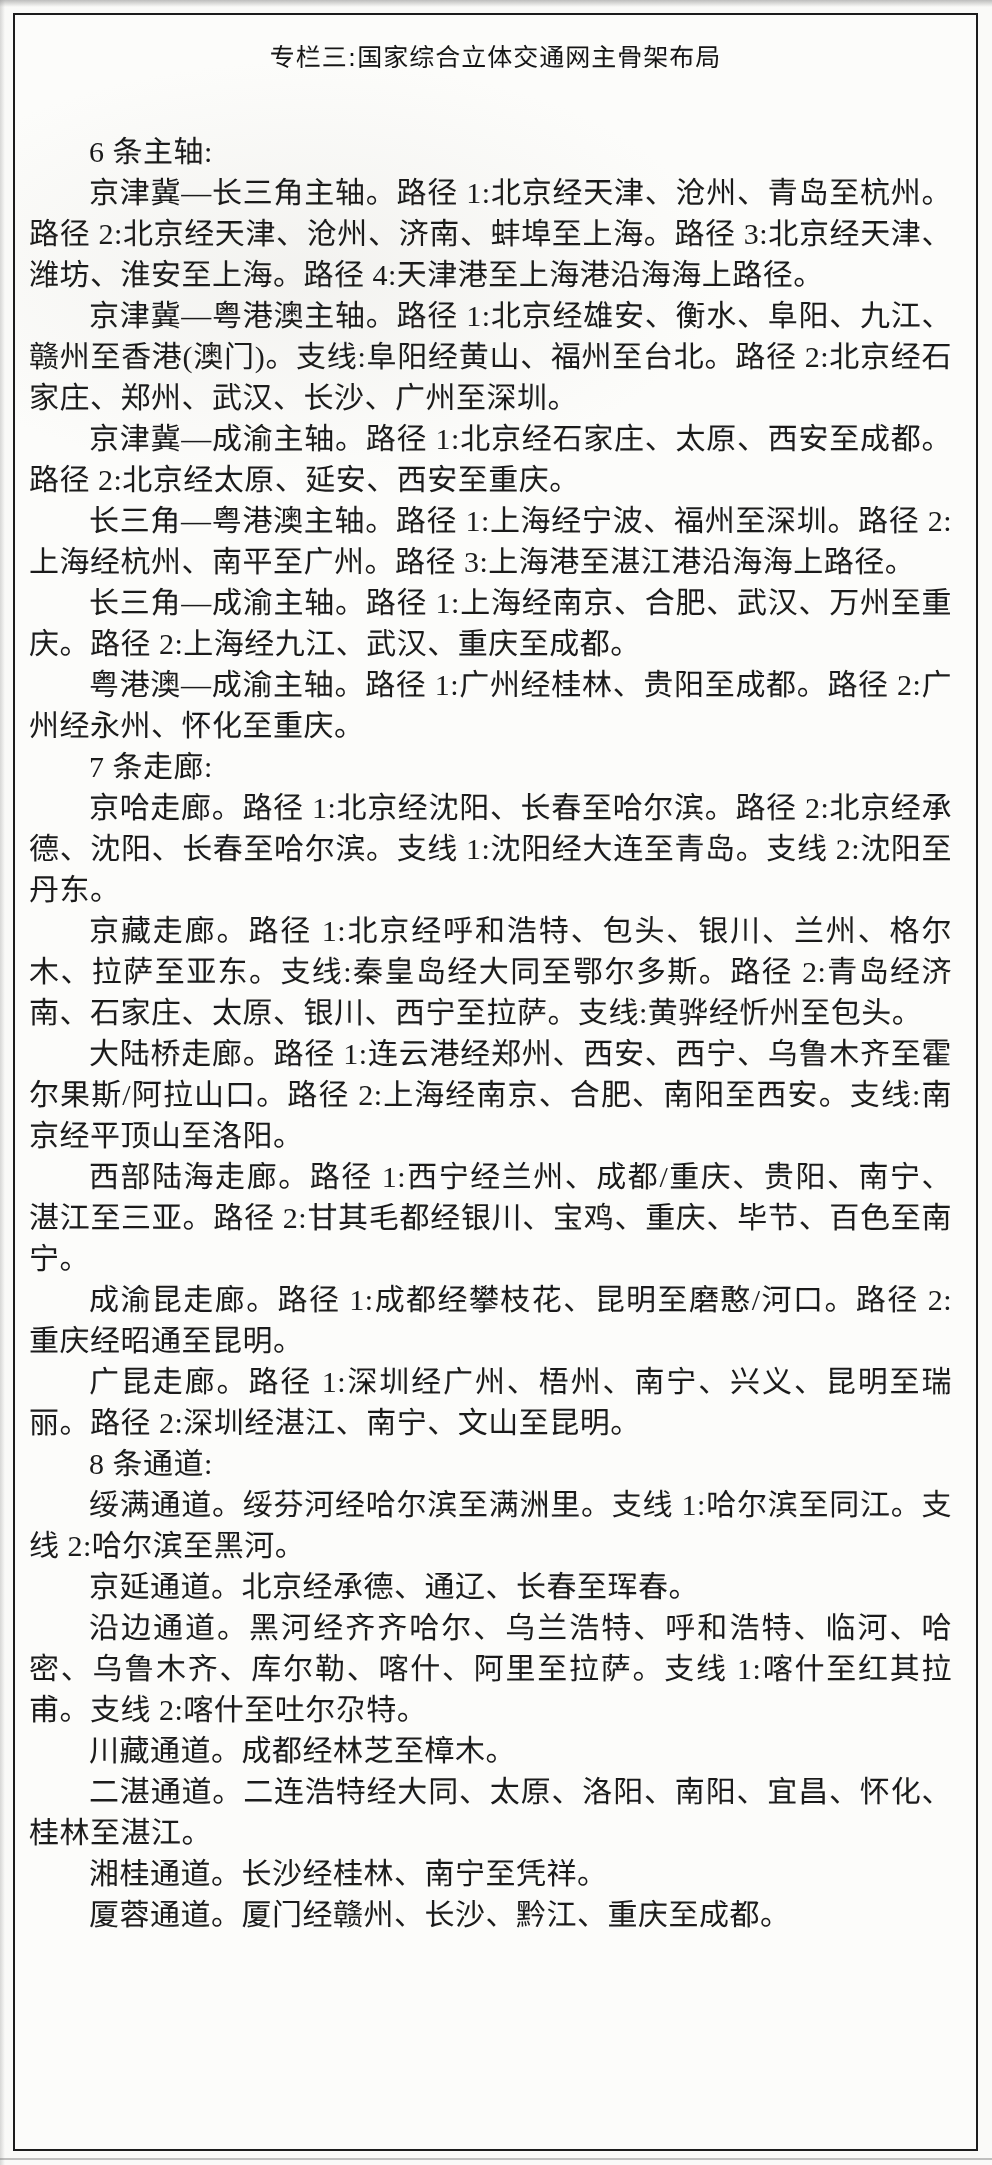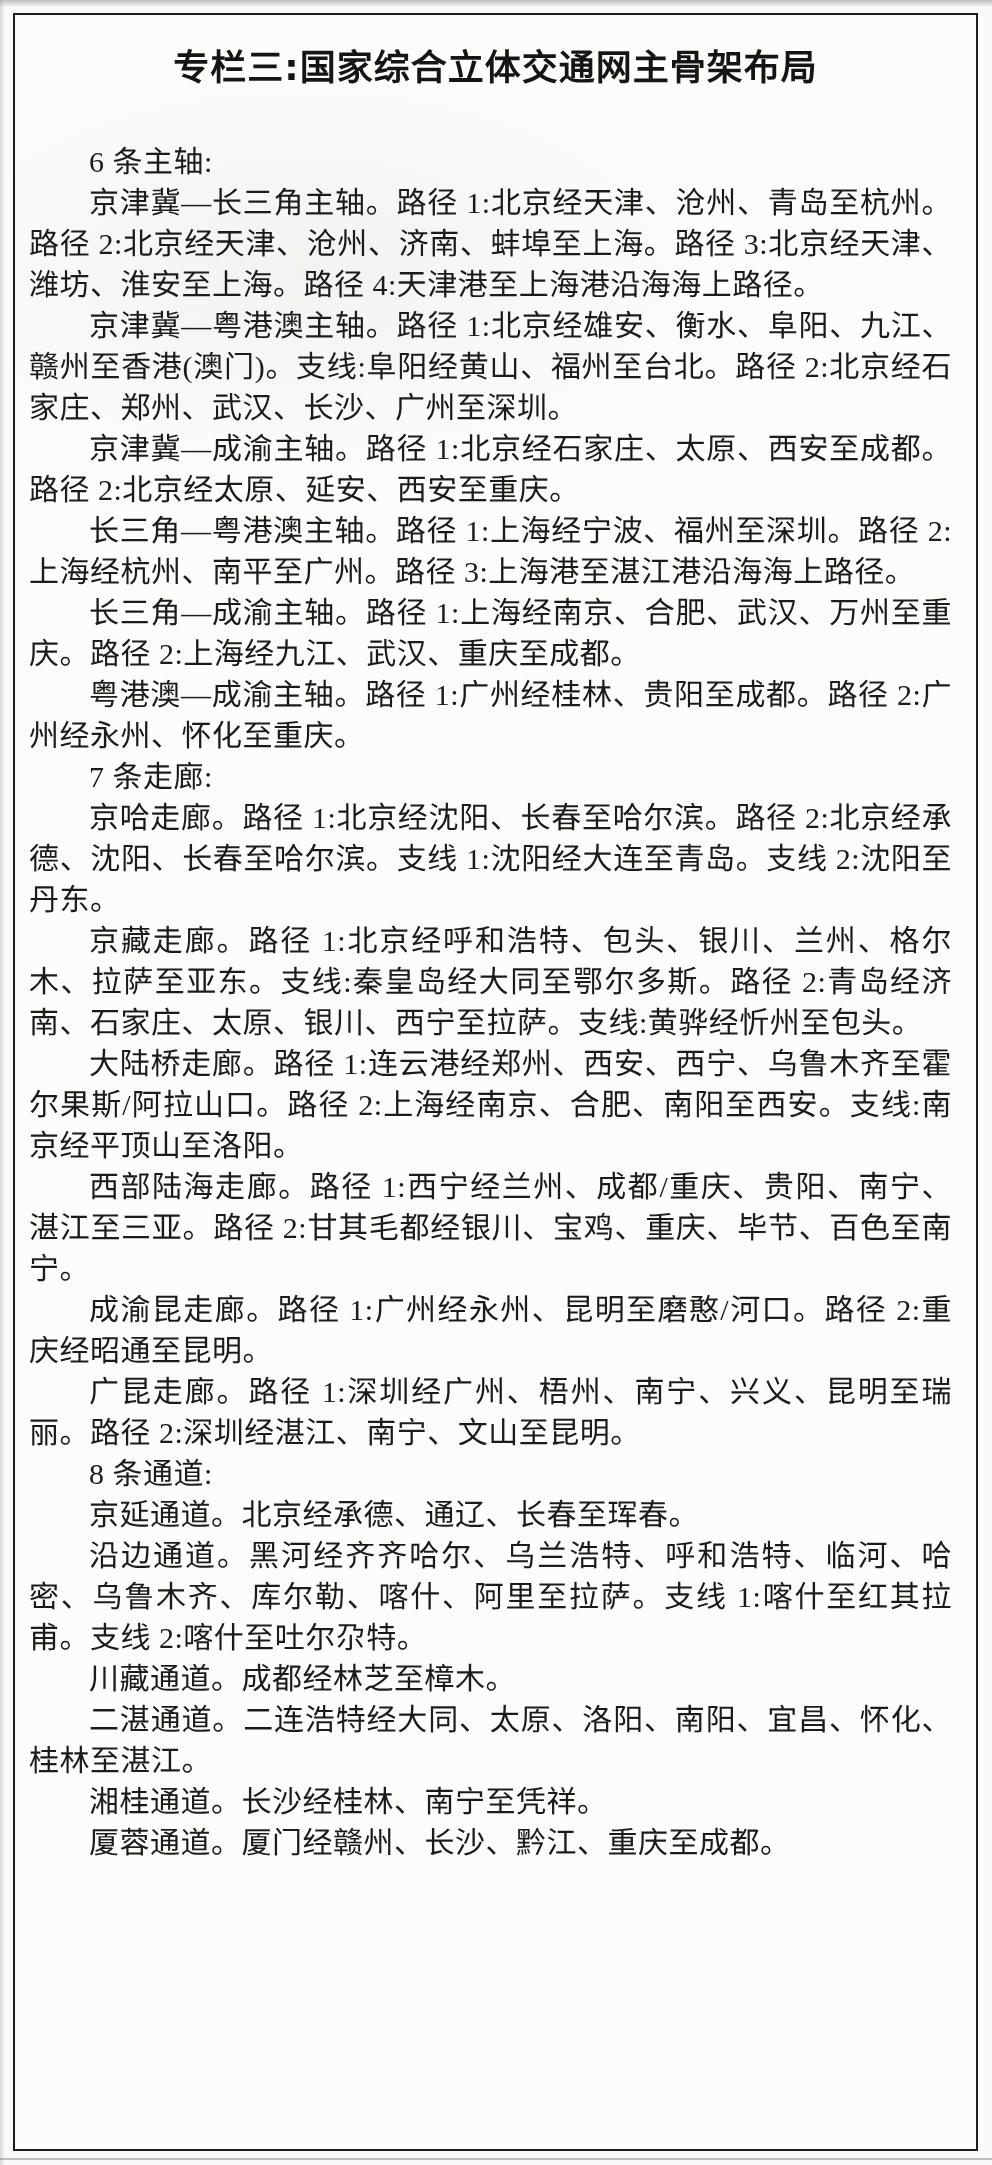--- a/index.html
+++ b/index.html
@@ -41,25 +41,25 @@
     height: 2138px;
     box-sizing: border-box;
     border: 2px solid #1c1c1c;
     background:
       radial-gradient(ellipse 600px 300px at 30% 12%, rgba(225,224,220,0.35), rgba(225,224,220,0) 70%),
       #fcfcfa;
     overflow: hidden;
   }
   .panel-title {
     margin: 0;
-    padding-top: 36px;
+    padding-top: 26px;
     text-align: center;
     font-family: "DejaVu Sans", "Liberation Sans", sans-serif;
-    font-weight: 700;
-    font-size: 36px;
+    font-weight: 400;
+    font-size: 25px;
     line-height: 34px;
     letter-spacing: 1px;
     color: #151515;
   }
   .panel-body {
     margin-top: 56px;
     padding: 0 24px 0 14px;
     font-size: 30px;
     line-height: 41px;
     letter-spacing: 0.5px;
@@ -89,23 +89,24 @@
       <p class="para">京津冀—粤港澳主轴。路径 1:北京经雄安、衡水、阜阳、九江、赣州至香港(澳门)。支线:阜阳经黄山、福州至台北。路径 2:北京经石家庄、郑州、武汉、长沙、广州至深圳。</p>
       <p class="para">京津冀—成渝主轴。路径 1:北京经石家庄、太原、西安至成都。路径 2:北京经太原、延安、西安至重庆。</p>
       <p class="para">长三角—粤港澳主轴。路径 1:上海经宁波、福州至深圳。路径 2:上海经杭州、南平至广州。路径 3:上海港至湛江港沿海海上路径。</p>
       <p class="para">长三角—成渝主轴。路径 1:上海经南京、合肥、武汉、万州至重庆。路径 2:上海经九江、武汉、重庆至成都。</p>
       <p class="para">粤港澳—成渝主轴。路径 1:广州经桂林、贵阳至成都。路径 2:广州经永州、怀化至重庆。</p>
       <p class="para">7 条走廊:</p>
       <p class="para">京哈走廊。路径 1:北京经沈阳、长春至哈尔滨。路径 2:北京经承德、沈阳、长春至哈尔滨。支线 1:沈阳经大连至青岛。支线 2:沈阳至丹东。</p>
       <p class="para">京藏走廊。路径 1:北京经呼和浩特、包头、银川、兰州、格尔木、拉萨至亚东。支线:秦皇岛经大同至鄂尔多斯。路径 2:青岛经济南、石家庄、太原、银川、西宁至拉萨。支线:黄骅经忻州至包头。</p>
       <p class="para">大陆桥走廊。路径 1:连云港经郑州、西安、西宁、乌鲁木齐至霍尔果斯/阿拉山口。路径 2:上海经南京、合肥、南阳至西安。支线:南京经平顶山至洛阳。</p>
       <p class="para">西部陆海走廊。路径 1:西宁经兰州、成都/重庆、贵阳、南宁、湛江至三亚。路径 2:甘其毛都经银川、宝鸡、重庆、毕节、百色至南宁。</p>
-      <p class="para">成渝昆走廊。路径 1:广州经永州、昆明至磨憨/河口。路径 2:重庆经昭通至昆明。</p>
+      <p class="para">成渝昆走廊。路径 1:成都经攀枝花、昆明至磨憨/河口。路径 2:重庆经昭通至昆明。</p>
       <p class="para">广昆走廊。路径 1:深圳经广州、梧州、南宁、兴义、昆明至瑞丽。路径 2:深圳经湛江、南宁、文山至昆明。</p>
       <p class="para">8 条通道:</p>
+      <p class="para">绥满通道。绥芬河经哈尔滨至满洲里。支线 1:哈尔滨至同江。支线 2:哈尔滨至黑河。</p>
       <p class="para">京延通道。北京经承德、通辽、长春至珲春。</p>
       <p class="para">沿边通道。黑河经齐齐哈尔、乌兰浩特、呼和浩特、临河、哈密、乌鲁木齐、库尔勒、喀什、阿里至拉萨。支线 1:喀什至红其拉甫。支线 2:喀什至吐尔尕特。</p>
       <p class="para">川藏通道。成都经林芝至樟木。</p>
       <p class="para">二湛通道。二连浩特经大同、太原、洛阳、南阳、宜昌、怀化、桂林至湛江。</p>
       <p class="para">湘桂通道。长沙经桂林、南宁至凭祥。</p>
       <p class="para">厦蓉通道。厦门经赣州、长沙、黔江、重庆至成都。</p>
     </div>
 </div>
 
 </body></html>

